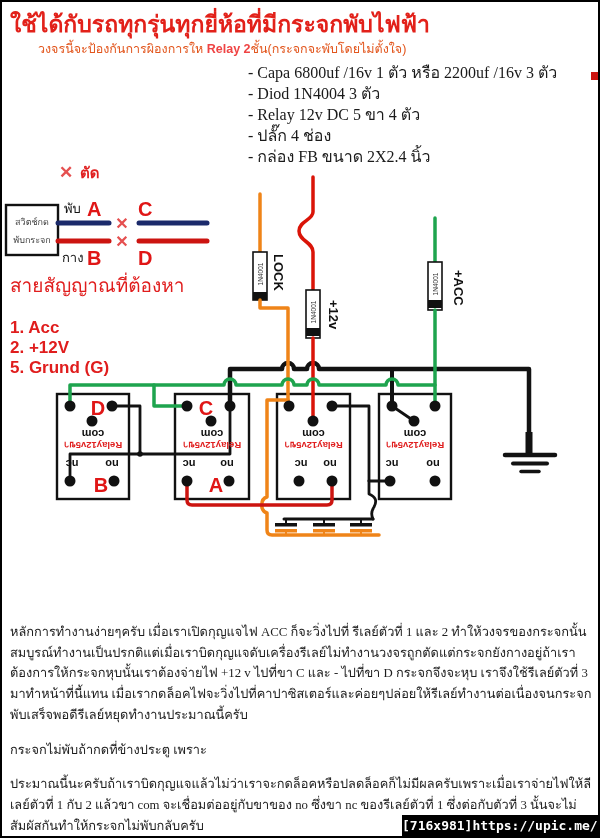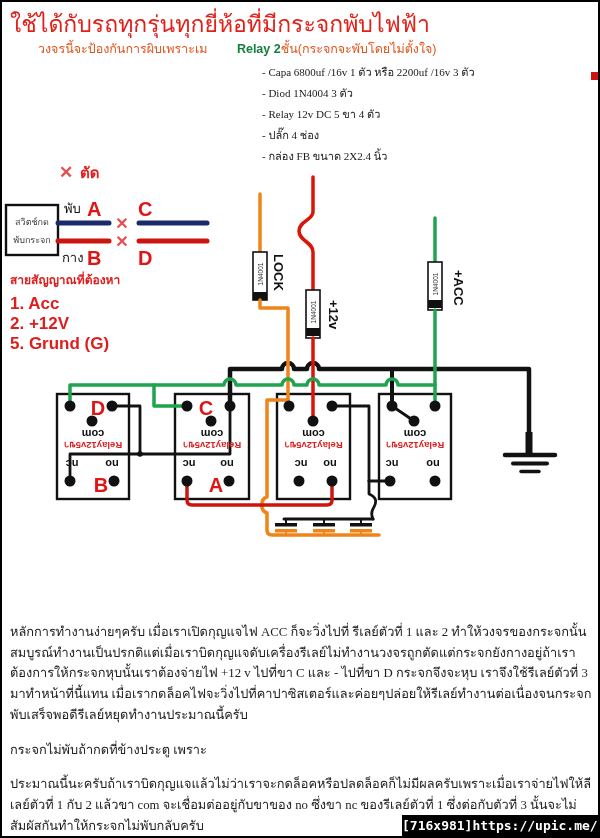--- a/index.html
+++ b/index.html
@@ -1,24 +1,24 @@
 <!DOCTYPE html>
 <html><head>
 <meta charset="utf-8">
 <style>
   html,body{margin:0;padding:0;background:#888;}
   .canvas{width:600px;height:838px;position:relative;background:#fff;border:2px solid #000;
           box-sizing:border-box;overflow:hidden;font-family:"Liberation Sans",sans-serif;}
   .abs{position:absolute;}
-  .title{left:8px;top:4px;font-size:23px;font-weight:normal;color:#e2211a;white-space:nowrap;}
+  .title{left:8px;top:4px;font-size:23px;font-weight:bold;color:#e2211a;white-space:nowrap;}
   .subtitle{left:36px;top:37px;font-size:12.5px;color:#e2551c;white-space:nowrap;}
-  .subtitle b{color:#15803d;margin-left:26px;}
-  .parts{left:260px;top:60px;font-family:"Liberation Serif",serif;font-size:11px;color:#1a1a1a;line-height:21px;}
+  .subtitle b{color:#ef4444;}
+  .parts{left:246px;top:60px;font-family:"Liberation Serif",serif;font-size:16px;color:#1a1a1a;line-height:21px;}
   .signals{left:8px;top:268px;color:#e01d1d;}
-  .signals .head{font-size:12px;font-weight:bold;margin-bottom:5px;}
+  .signals .head{font-size:19px;font-weight:normal;margin-bottom:18px;}
   .signals .item{font-size:17px;font-weight:bold;line-height:20px;}
   .bodytext{left:8px;top:620px;width:586px;font-family:"Liberation Serif",serif;
             font-size:12.8px;color:#1d1d1d;line-height:1.62;}
   .bodytext p{margin:0 0 14px 0;}
   .watermark{left:400px;top:813px;width:196px;height:37px;background:#000;color:#fff;
              font-family:"DejaVu Sans Mono",monospace;font-size:13px;font-weight:bold;
              text-align:right;padding:3px 2px 0 0;box-sizing:border-box;}
   .cornerdot{left:589px;top:70px;width:7px;height:8px;background:#cc1410;}
   svg{position:absolute;left:0;top:0;}
   .w{fill:none;stroke-linecap:round;stroke-linejoin:round;}
@@ -176,21 +176,21 @@
       <text class="thai13" x="62" y="211">พับ</text>
       <text class="thai13" x="60" y="260">กาง</text>
       <text class="ptr" x="85" y="214">A</text>
       <text class="ptr" x="136" y="214">C</text>
       <text class="ptr" x="85" y="263">B</text>
       <text class="ptr" x="136" y="263">D</text>
     </g>
   </svg>
 
   <div class="abs title">ใช้ได้กับรถทุกรุ่นทุกยี่ห้อที่มีกระจกพับไฟฟ้า</div>
-  <div class="abs subtitle"><span>วงจรนี้จะป้องกันการผิบเพราะเม </span><b>Relay 2</b><span>ชั้น(กระจกจะพับโดยไม่ตั้งใจ)</span></div>
+  <div class="abs subtitle"><span>วงจรนี้จะป้องกันการผิองการให </span><b>Relay 2</b><span>ชั้น(กระจกจะพับโดยไม่ตั้งใจ)</span></div>
 
   <div class="abs parts">
     <div>- Capa 6800uf /16v  1 ตัว หรือ 2200uf /16v 3 ตัว</div>
     <div>- Diod 1N4004 3 ตัว</div>
     <div>- Relay 12v DC 5 ขา  4 ตัว</div>
     <div>- ปลั๊ก 4 ช่อง</div>
     <div>- กล่อง FB ขนาด 2X2.4 นิ้ว</div>
   </div>
 
   <div class="abs signals">

